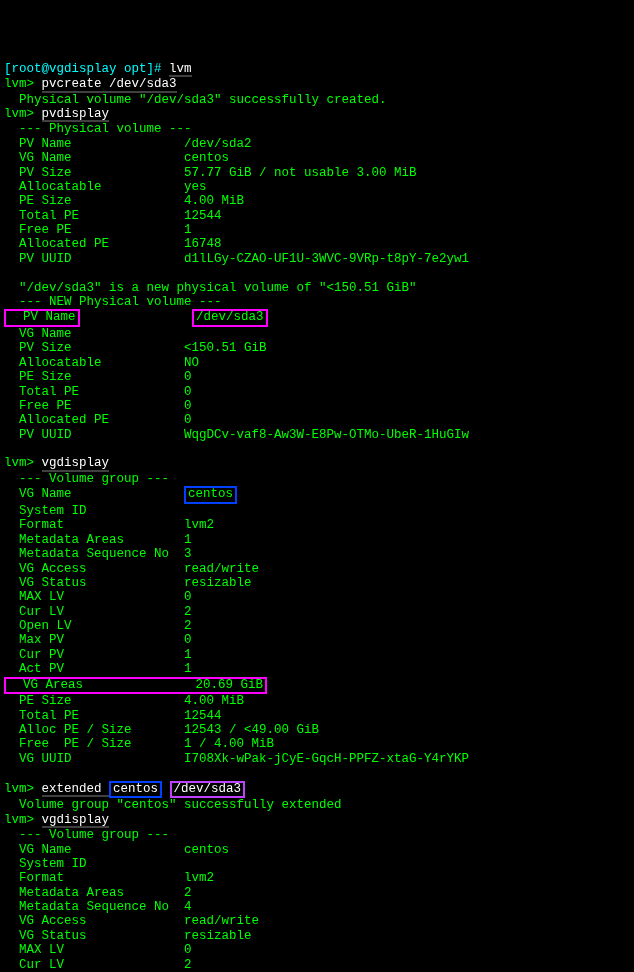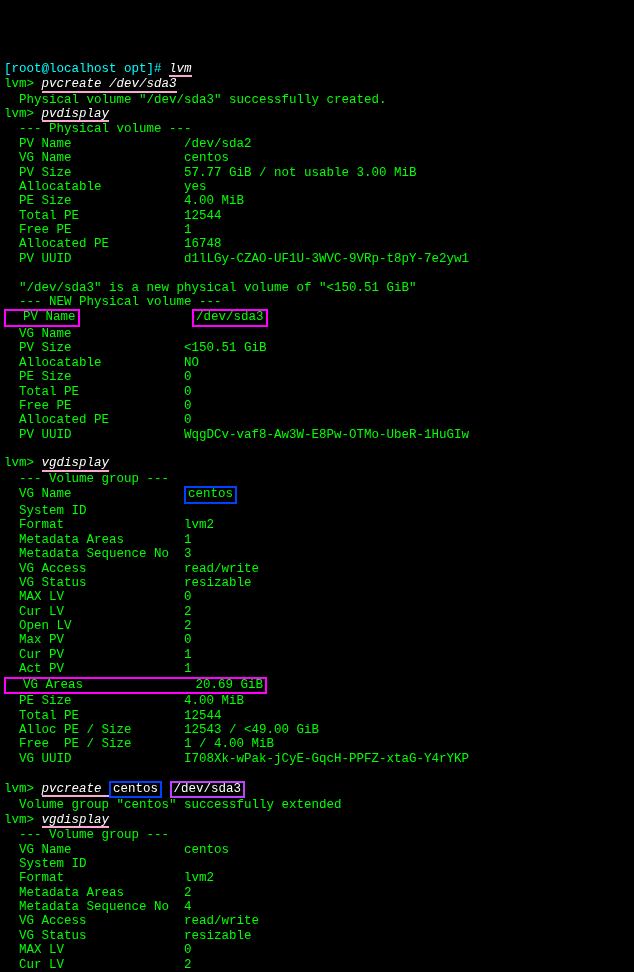--- a/index.html
+++ b/index.html
@@ -10,32 +10,32 @@
     font-family: "Courier New", monospace;
     font-size: 12.5px;
     line-height: 1.15;
     width: 634px;
     box-sizing: border-box;
     white-space: pre;
   }
   .cyan { color: #00ffff; }
   .white { color: #ffffff; }
   .green { color: #00ff00; }
-  .under-red { border-bottom: 2px solid #f9a8d4; display: inline-block; line-height: 1; font-style: italic; }
+  .under-red { border-bottom: 2px solid #404040; display: inline-block; line-height: 1; }
   .box { border: 2px solid; display: inline-block; padding: 0 2px; line-height: 1.1; }
   .box-magenta { border-color: #ff00ff; }
   .box-blue { border-color: #0040ff; }
   .box-purple { border-color: #c040ff; }
 </style>
 </head>
 <body>
 
 
 
-<div><span class="cyan">[root@localhost opt]# </span><span class="white under-red">lvm</span>
+<div><span class="cyan">[root@vgdisplay opt]# </span><span class="white under-red">lvm</span>
 <span class="green">lvm&gt; </span><span class="white under-red">pvcreate /dev/sda3</span>
 <span class="green">  Physical volume "/dev/sda3" successfully created.</span>
 <span class="green">lvm&gt; </span><span class="white under-red">pvdisplay</span>
 <span class="green">  --- Physical volume ---</span>
 <span class="green">  PV Name               </span><span class="green">/dev/sda2</span>
 <span class="green">  VG Name               </span><span class="green">centos</span>
 <span class="green">  PV Size               </span><span class="green">57.77 GiB / not usable 3.00 MiB</span>
 <span class="green">  Allocatable           </span><span class="green">yes</span>
 <span class="green">  PE Size               </span><span class="green">4.00 MiB</span>
 <span class="green">  Total PE              </span><span class="green">12544</span>
@@ -70,21 +70,21 @@
 <span class="green">  Max PV                </span><span class="green">0</span>
 <span class="green">  Cur PV                </span><span class="green">1</span>
 <span class="green">  Act PV                </span><span class="green">1</span>
 <span class="green box box-magenta"><span>  VG Areas</span><span>               </span><span>20.69 GiB</span></span>
 <span class="green">  PE Size               </span><span class="green">4.00 MiB</span>
 <span class="green">  Total PE              </span><span class="green">12544</span>
 <span class="green">  Alloc PE / Size       </span><span class="green">12543 / &lt;49.00 GiB</span>
 <span class="green">  Free  PE / Size       </span><span class="green">1 / 4.00 MiB</span>
 <span class="green">  VG UUID               </span><span class="green">I708Xk-wPak-jCyE-GqcH-PPFZ-xtaG-Y4rYKP</span>
 <span>   </span>
-<span class="green">lvm&gt; </span><span class="white under-red">pvcreate </span><span class="white box box-blue">centos</span><span class="white"> </span><span class="white box box-purple">/dev/sda3</span>
+<span class="green">lvm&gt; </span><span class="white under-red">extended </span><span class="white box box-blue">centos</span><span class="white"> </span><span class="white box box-purple">/dev/sda3</span>
 <span class="green">  Volume group "centos" successfully extended</span>
 <span class="green">lvm&gt; </span><span class="white under-red">vgdisplay</span>
 <span class="green">  --- Volume group ---</span>
 <span class="green">  VG Name               </span><span class="green">centos</span>
 <span class="green">  System ID             </span>
 <span class="green">  Format                </span><span class="green">lvm2</span>
 <span class="green">  Metadata Areas        </span><span class="green">2</span>
 <span class="green">  Metadata Sequence No  </span><span class="green">4</span>
 <span class="green">  VG Access             </span><span class="green">read/write</span>
 <span class="green">  VG Status             </span><span class="green">resizable</span>

